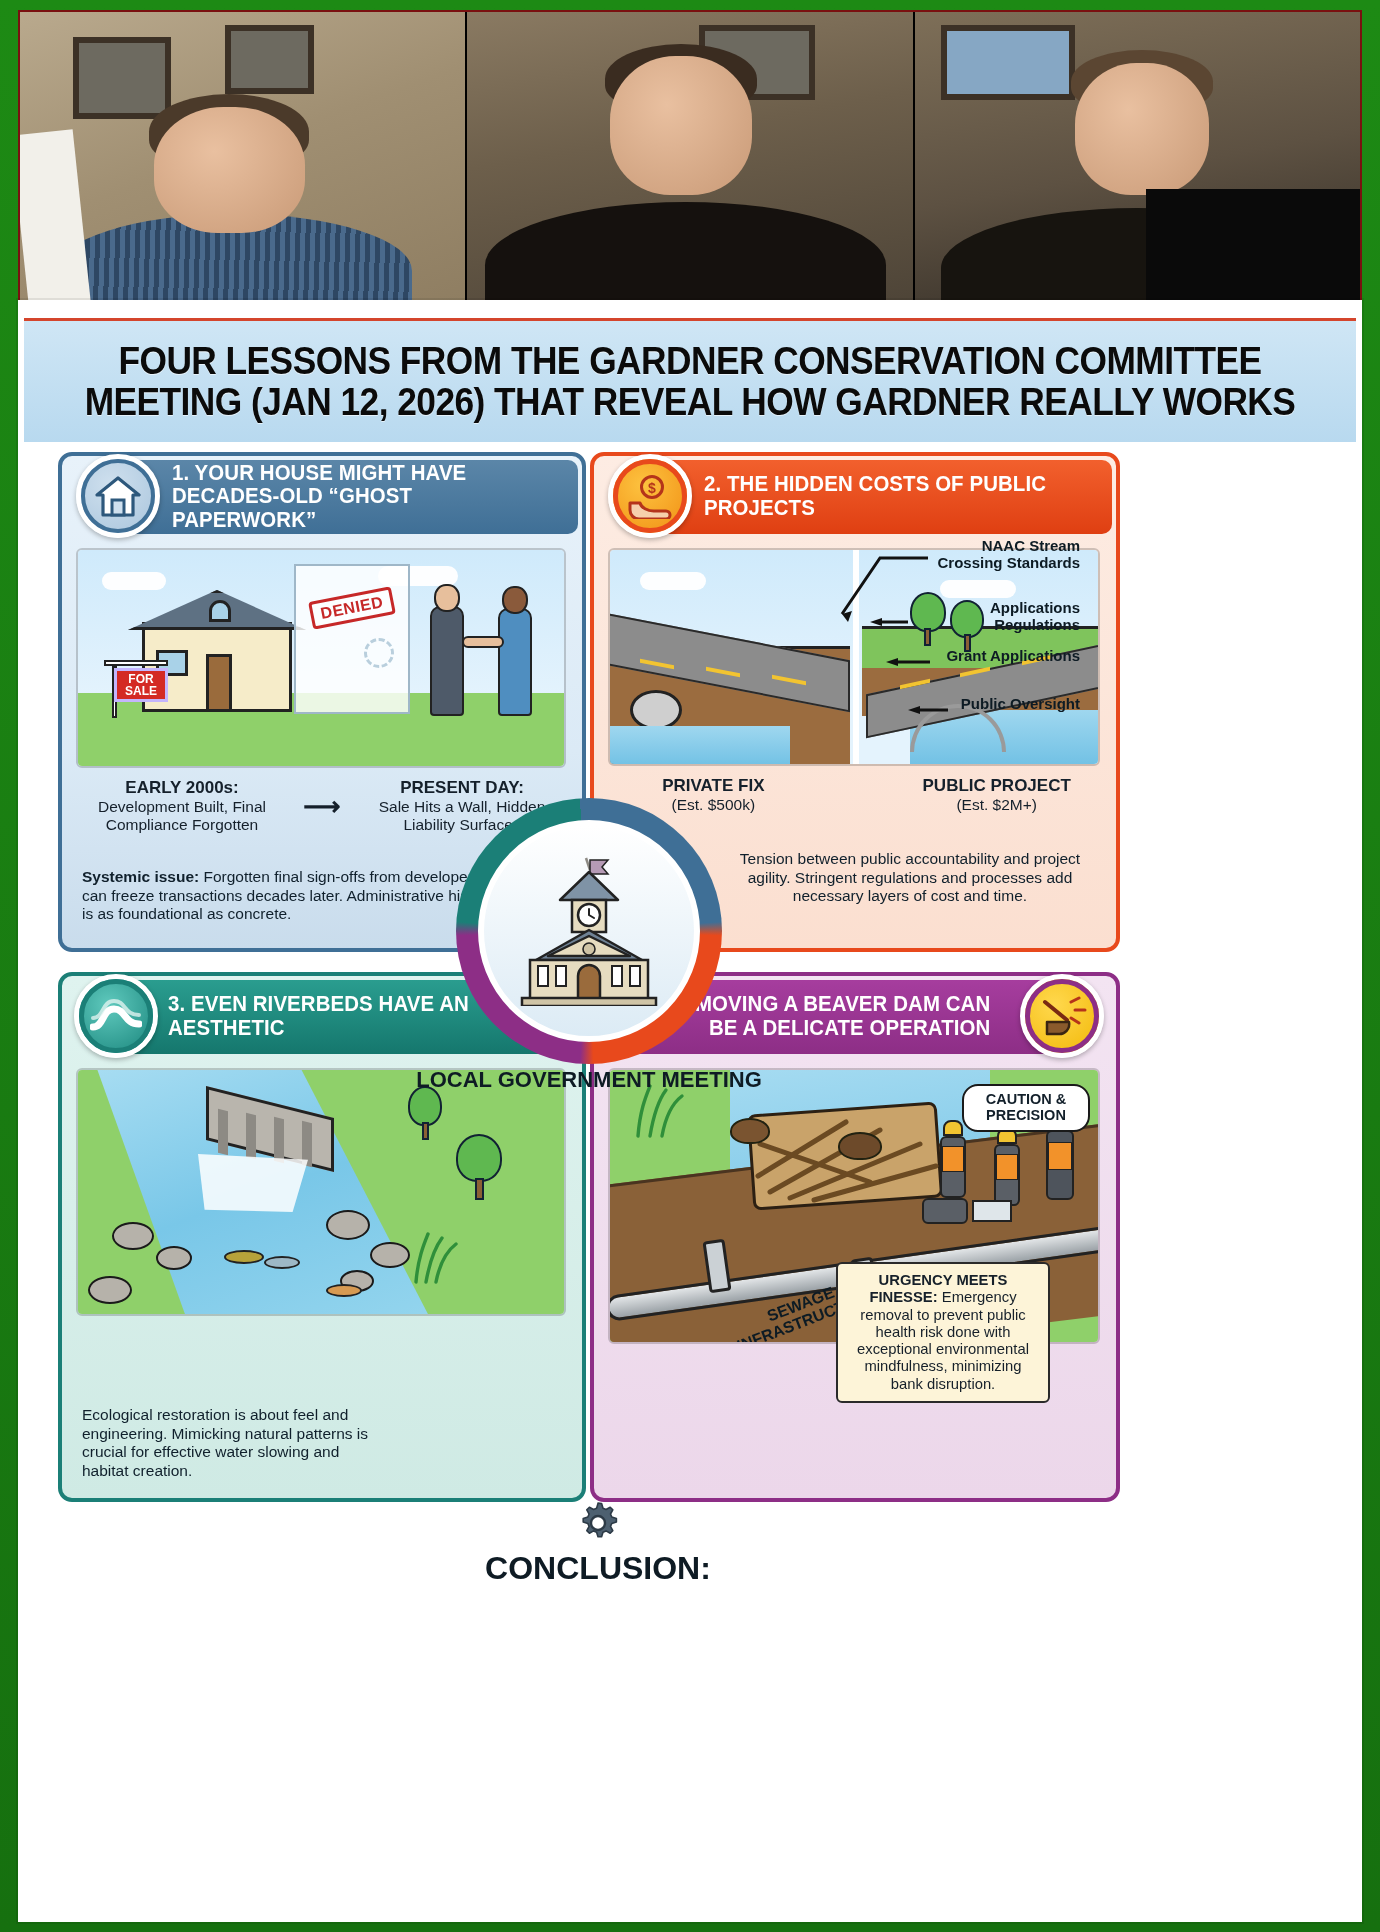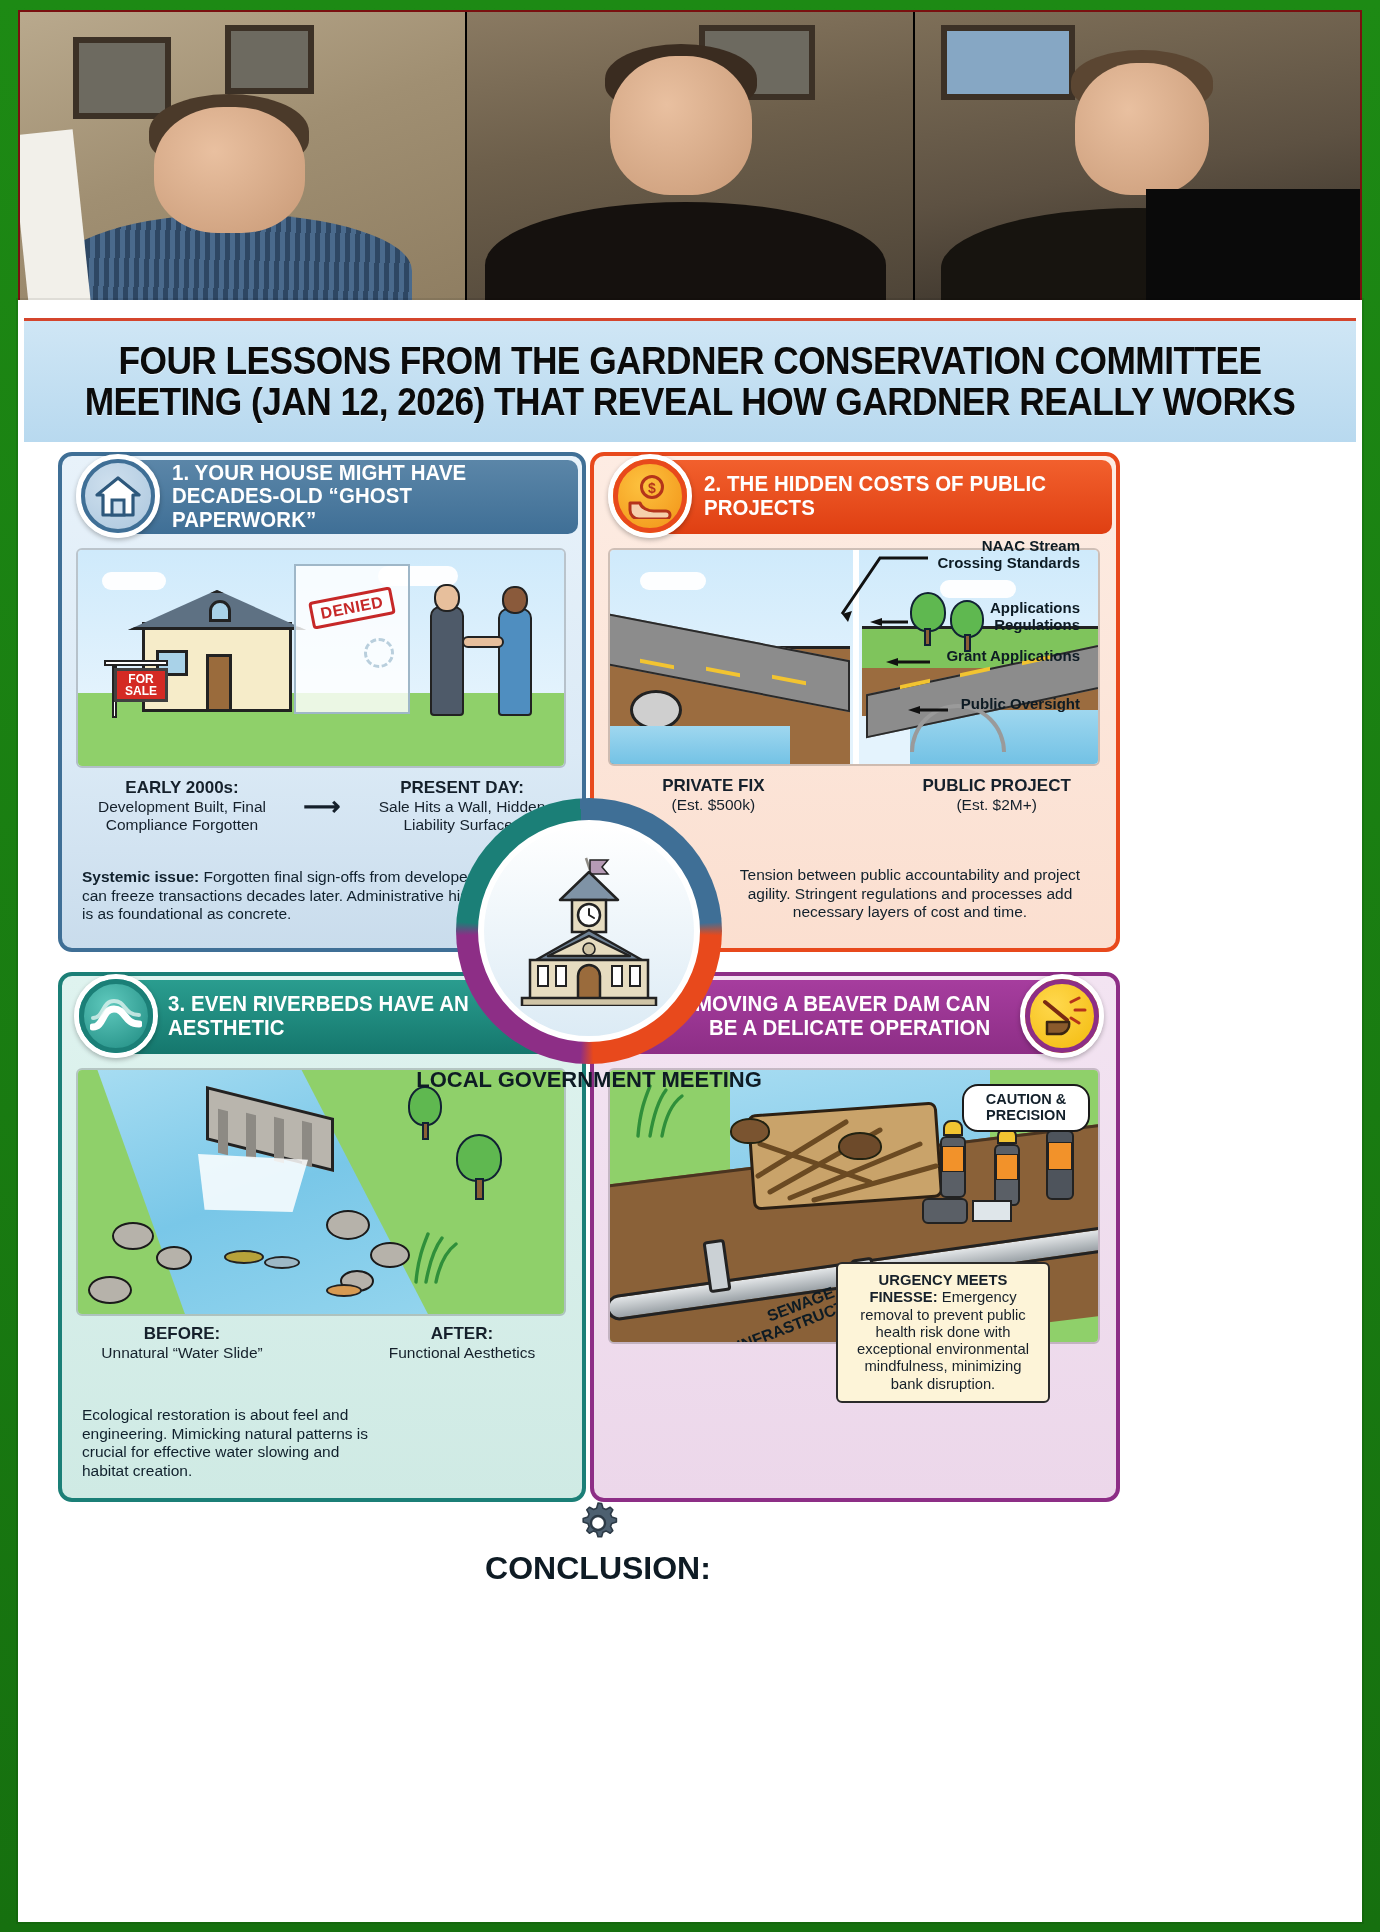--- a/index.html
+++ b/index.html
@@ -267,21 +267,21 @@
         <div class="grass" style="height:34%;background:#8fd06a;"></div>
 
         <div style="position:absolute;left:64px;top:72px;width:150px;height:90px;background:#f6ecc9;border:3px solid #222;"></div>
         <div style="position:absolute;left:50px;top:40px;width:178px;height:40px;background:#5e7183;border:3px solid #222;clip-path:polygon(50% 0,100% 100%,0 100%);"></div>
         <div style="position:absolute;left:128px;top:104px;width:26px;height:58px;background:#9a6b3c;border:3px solid #222;"></div>
         <div style="position:absolute;left:78px;top:100px;width:32px;height:26px;background:#a9d2e8;border:3px solid #222;"></div>
         <div style="position:absolute;left:131px;top:50px;width:22px;height:22px;background:#a9d2e8;border:3px solid #222;border-radius:50% 50% 0 0;"></div>
 
         <div style="position:absolute;left:34px;top:116px;width:5px;height:52px;background:#fff;border:2px solid #222;"></div>
         <div style="position:absolute;left:26px;top:110px;width:64px;height:6px;background:#fff;border:2px solid #222;"></div>
-        <div style="position:absolute;left:36px;top:118px;width:54px;height:34px;background:#d42a24;border:3px solid #404040;display:flex;align-items:center;justify-content:center;">
+        <div style="position:absolute;left:36px;top:118px;width:54px;height:34px;background:#d42a24;border:3px solid #c4b5fd;display:flex;align-items:center;justify-content:center;">
           <span style="color:#fff;font-weight:700;font-size:12px;line-height:1;text-align:center;">FOR SALE</span>
         </div>
 
         <div style="position:absolute;left:216px;top:14px;width:116px;height:150px;background:rgba(255,255,255,.82);border:2px solid #9fb7c8;"></div>
         <div style="position:absolute;left:232px;top:44px;width:84px;height:28px;transform:rotate(-11deg);border:3px solid #c62828;border-radius:4px;display:flex;align-items:center;justify-content:center;background:rgba(255,255,255,.5);">
           <span style="color:#c62828;font-weight:700;font-size:16px;letter-spacing:.5px;">DENIED</span>
         </div>
         <div style="position:absolute;left:286px;top:88px;width:30px;height:30px;border:3px dashed #b9cfdd;border-radius:50%;"></div>
 
         <div style="position:absolute;left:352px;top:56px;width:34px;height:110px;background:#4e5a69;border:2px solid #222;border-radius:10px 10px 4px 4px;"></div>
@@ -370,21 +370,21 @@
         <div class="cap-col">
           <b>PRIVATE FIX</b>
           <span>(Est. $500k)</span>
         </div>
         <div class="cap-col">
           <b>PUBLIC PROJECT</b>
           <span>(Est. $2M+)</span>
         </div>
       </div>
 
-      <div class="note" style="left:120px; top:392px; width:400px; text-align:center;margin-top:16px;">
+      <div class="note" style="left:120px; top:392px; width:400px; text-align:center;">
         <span>Tension between public accountability and project agility. Stringent regulations and processes add necessary layers of cost and time.</span>
       </div>
     </div>
 
     <div class="card" id="card3">
       <div class="card-body"></div>
 
       <div class="hdr" id="h3">
         <span class="txt">3. EVEN RIVERBEDS HAVE AN AESTHETIC</span>
       </div>
@@ -422,30 +422,20 @@
 
         <svg style="position:absolute;left:328px;top:160px;width:56px;height:56px;" aria-hidden="true">
           <path d="M10 52 C12 28 18 14 22 4 M20 52 C24 30 30 16 36 8 M30 52 C34 32 42 20 50 14" stroke="#2f8f3a" stroke-width="3.4" fill="none" stroke-linecap="round"></path>
         </svg>
 
         <div style="position:absolute;left:146px;top:180px;width:40px;height:14px;background:#b7a23a;border:2px solid #222;border-radius:50%;"></div>
         <div style="position:absolute;left:186px;top:186px;width:36px;height:13px;background:#9db8c6;border:2px solid #222;border-radius:50%;"></div>
         <div style="position:absolute;left:248px;top:214px;width:36px;height:13px;background:#d79a52;border:2px solid #222;border-radius:50%;"></div>
       </div>
 
-      <div class="cap-row" style="left:14px; top:352px; width:500px;">
-        <div class="cap-col">
-          <b>BEFORE:</b>
-          <span>Unnatural “Water Slide”</span>
-        </div>
-        <div class="cap-col">
-          <b>AFTER:</b>
-          <span>Functional Aesthetics</span>
-        </div>
-      </div>
 
       <div class="note" style="left:12px; top:428px; width:330px;">
         <span>Ecological restoration is about feel and engineering. Mimicking natural patterns is crucial for effective water slowing and habitat creation.</span>
       </div>
     </div>
 
     <div class="card" id="card4">
       <div class="card-body"></div>
 
       <div class="hdr" id="h4">

